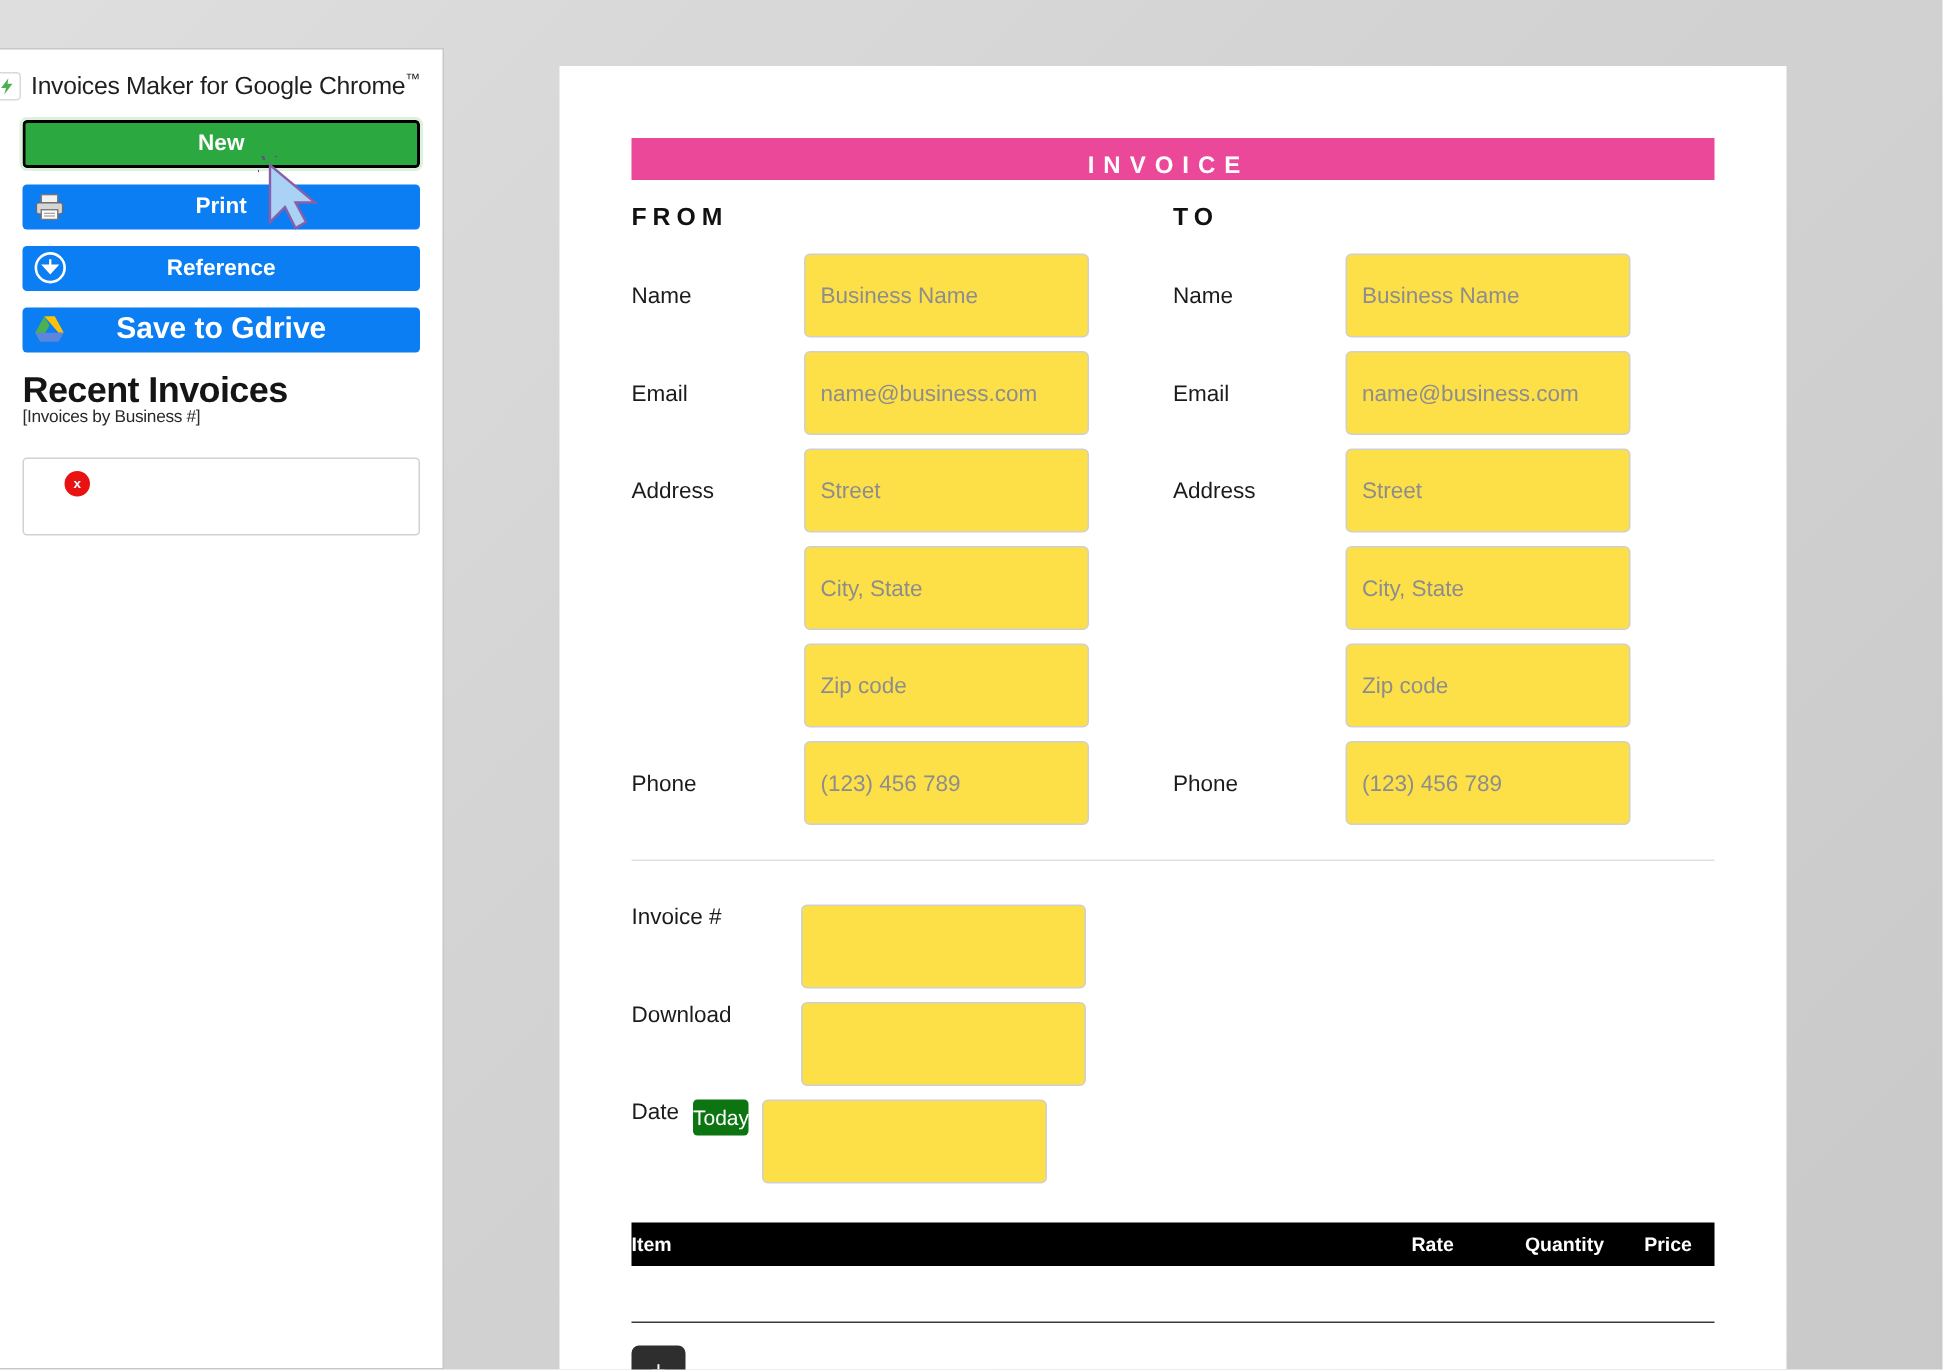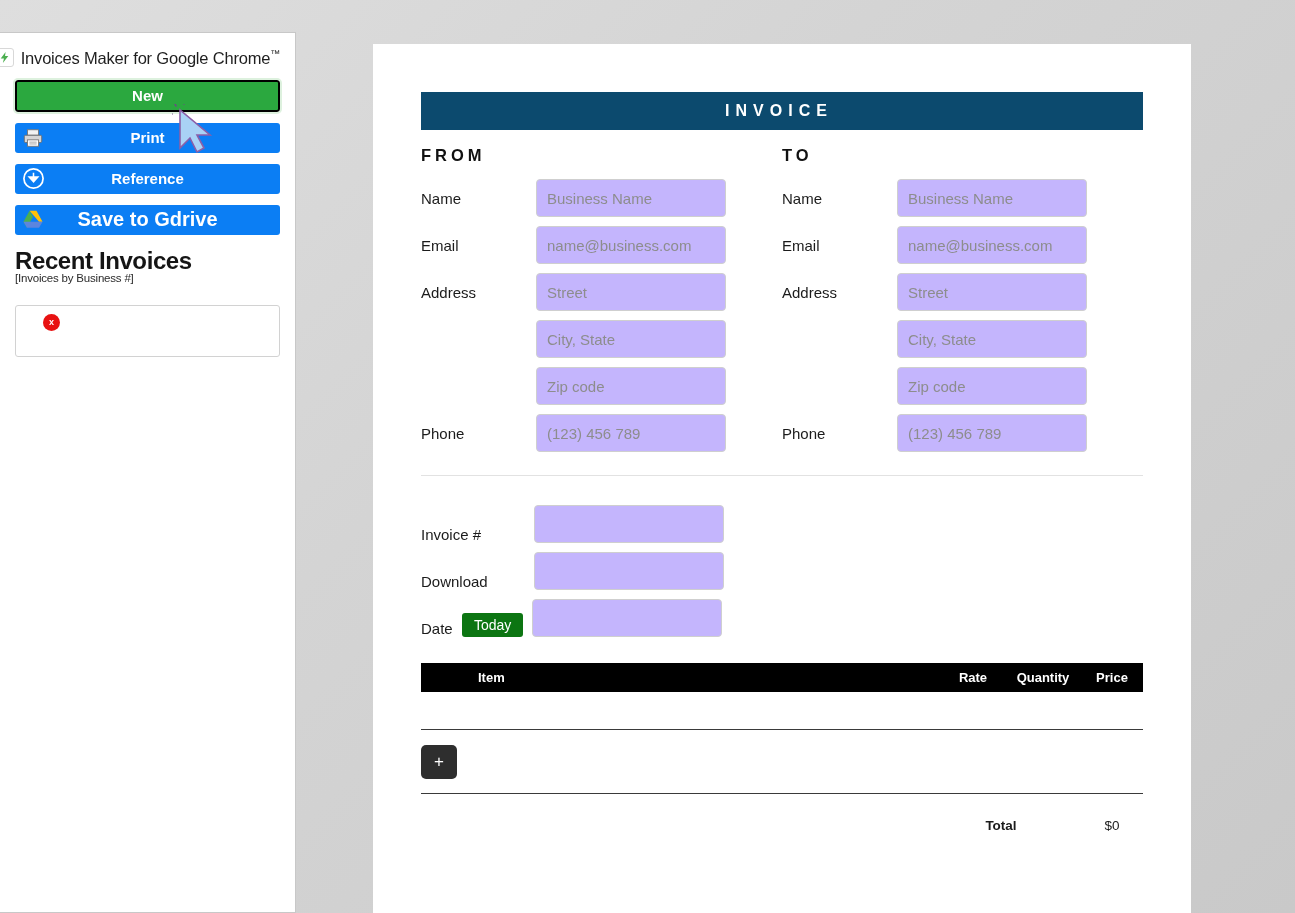--- a/index.html
+++ b/index.html
@@ -123,24 +123,24 @@
   
   #page {
     position: absolute;
     left: 373px; top: 44px;
     width: 818px; height: 869px;
     background: #ffffff;
   }
   #inv-inner { padding: 48px 48px 0 48px; }
 
   #inv-bar {
-    background: #0c4a6e;
-    height: 38px;
-    display: flex;
-    align-items: center;
+    background: #ec4899;
+    height: 28px;
+    display: flex;
+    align-items: flex-end;
     justify-content: center;
     padding-right: 6px;
   }
   #inv-bar-text {
     color: #ffffff;
     font-size: 16px;
     font-weight: bold;
     letter-spacing: 6px;
   }
 
@@ -162,75 +162,75 @@
     margin-bottom: 9px;
   }
   .field-label {
     width: 115px;
     font-size: 15px;
     color: #1b1b1b;
     flex: none;
   }
   .field-input {
     width: 190px;
-    height: 38px;
+    height: 56px;
     border: 1px solid #cfcfcf;
     border-radius: 4px;
     padding: 0 10px;
     font-size: 15px;
     font-family: "Liberation Sans", sans-serif;
     color: #222222;
     outline: none;
-    background: #c4b5fd;
+    background: #fde047;
   }
   .field-input::placeholder { color: #8d8d8d; }
 
   #divider-top {
     border-top: 1px solid #e2e2e2;
     margin-top: 14px;
   }
 
   #meta { margin-top: 29px; }
   .meta-row {
     display: flex;
-    align-items: flex-end;
+    align-items: flex-start;
     margin-bottom: 9px;
   }
   .meta-label {
     width: 113px;
     font-size: 15px;
     color: #1b1b1b;
     flex: none;
   }
   #today-btn {
     background: #0c7512;
     color: #ffffff;
     font-size: 14px;
-    padding: 4px 12px;
+    padding: 4px 0;
     border-radius: 3px;
     margin-right: 9px;
     margin-left: -36px;
     cursor: pointer;
     user-select: none;
   }
   .meta-row.date .meta-label { width: 77px; }
 
   #items-head {
     margin-top: 26px;
     background: #000000;
     height: 29px;
     display: flex;
     align-items: center;
     color: #ffffff;
     font-size: 13px;
     font-weight: bold;
     font-family: "Liberation Sans Narrow", "Liberation Sans", sans-serif;
   }
-  #items-head .c-item { flex: 1; padding-left: 57px; }
-  #items-head .c-rate { width: 64px; text-align: center; }
+  #items-head .c-item { flex: 1; }
+  #items-head .c-rate { width: 64px; text-align: left; }
   #items-head .c-qty { width: 76px; text-align: center; }
   #items-head .c-price { width: 62px; text-align: center; }
 
   #items-body { height: 37px; }
   #divider-items { border-top: 1px solid #3a3a3a; }
 
   #add-row { padding: 15px 0 14px 0; }
   #add-btn {
     width: 36px; height: 34px;
     background: #2e2e2e;

